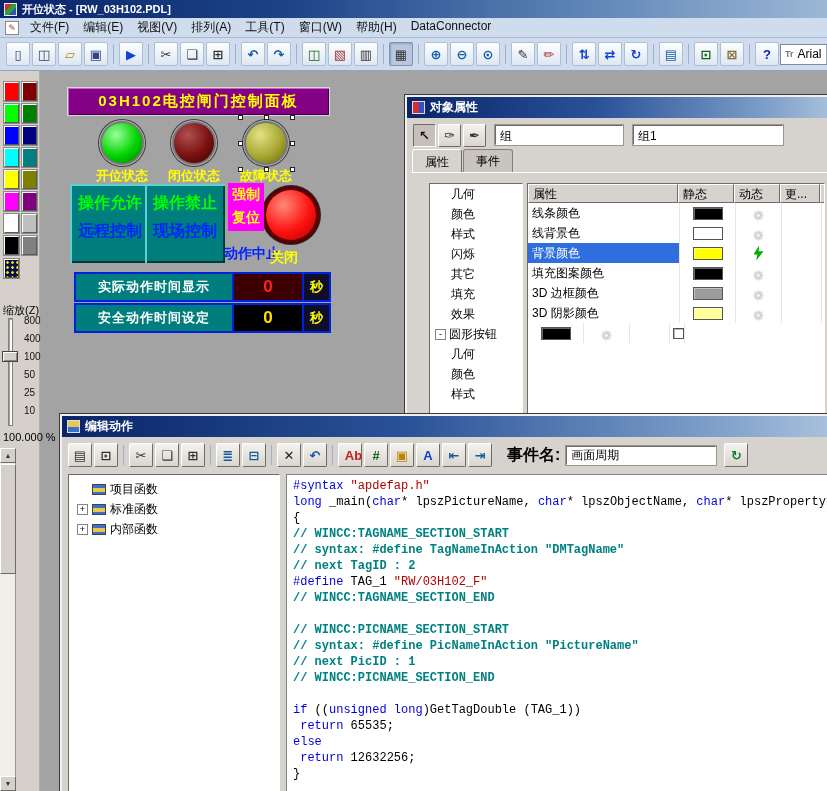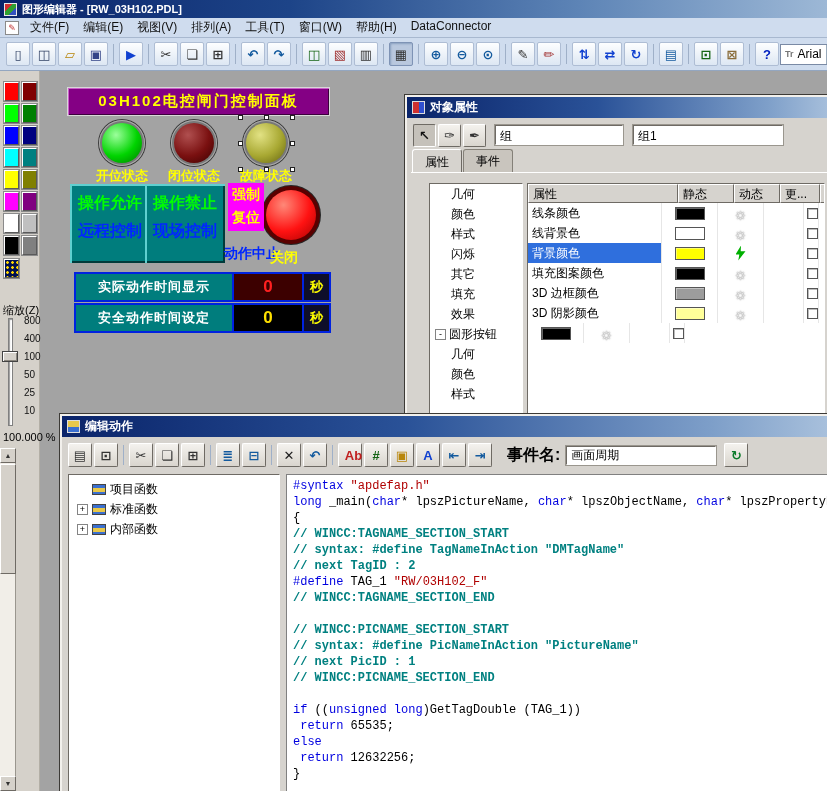--- a/index.html
+++ b/index.html
@@ -126,21 +126,21 @@
   .expander { width:11px; height:11px; border:1px solid #848484; background:#fff; font-size:9px;
     line-height:9px; text-align:center; flex:none; color:#000; }
   .op-table { position:absolute; left:120px; top:86px; right:6px; bottom:8px; background:#fff;
     border:1px solid; border-color:#6e6a64 #fff #fff #6e6a64; overflow:hidden; }
   .pt-header { display:flex; height:19px; }
   .hcell { background:#d6d3ce; border:1px solid; border-color:#fff #6e6a64 #6e6a64 #fff;
     font-size:12px; padding:1px 4px; flex:none; white-space:nowrap; overflow:hidden; }
   .hc0 { width:150px; } .hc1 { width:56px; } .hc2 { width:46px; } .hc3 { width:40px; } .hc4 { flex:1; }
   .prop-row { display:flex; height:20px; align-items:center; }
   .prop-row .cell { flex:none; height:20px; display:flex; align-items:center; border-right:1px solid #e6e6e6; }
-  .c-name { width:134px; padding-left:4px; font-size:12px; white-space:nowrap; overflow:hidden; }
+  .c-name { width:152px; padding-left:4px; font-size:12px; white-space:nowrap; overflow:hidden; }
   .prop-row.selected .c-name { background:#2f6fdd; color:#fff; }
   .c-static { width:56px; justify-content:center; }
   .c-dyn { width:46px; justify-content:center; }
   .c-upd { width:40px; }
   .c-ind { flex:1; padding-left:3px; }
   .swatch-sm { width:30px; height:13px; border:1px solid #555; box-shadow:inset 1px 1px 0 rgba(255,255,255,.4); }
   .bulb { font-size:15px; color:#fff; text-shadow:0 0 2px #707070, 0 0 1px #505050; line-height:1; }
   .lightning { width:10px; height:15px; background:#00b000;
     clip-path:polygon(55% 0, 0 60%, 38% 60%, 28% 100%, 100% 38%, 52% 38%); }
   .checkbox { width:11px; height:11px; background:#fff; border:1px solid #555;
@@ -172,21 +172,21 @@
   .tok-str { color:#b00000; }
   .tok-pl { color:#000; }
 </style>
 </head>
 <body>
 
 <div id="app">
 
   <div class="titlebar">
     <span class="app-icon"></span>
-    <span class="title">图形编辑器 - [RW_03H102.PDL]</span>
+    <span class="title">开位状态 - [RW_03H102.PDL]</span>
   </div>
 
   <div class="menubar">
     <span class="child-icon">✎</span>
     <div style="display:flex">
         <div class="menu-item">文件(F)</div>
         <div class="menu-item">编辑(E)</div>
         <div class="menu-item">视图(V)</div>
         <div class="menu-item">排列(A)</div>
         <div class="menu-item">工具(T)</div>

